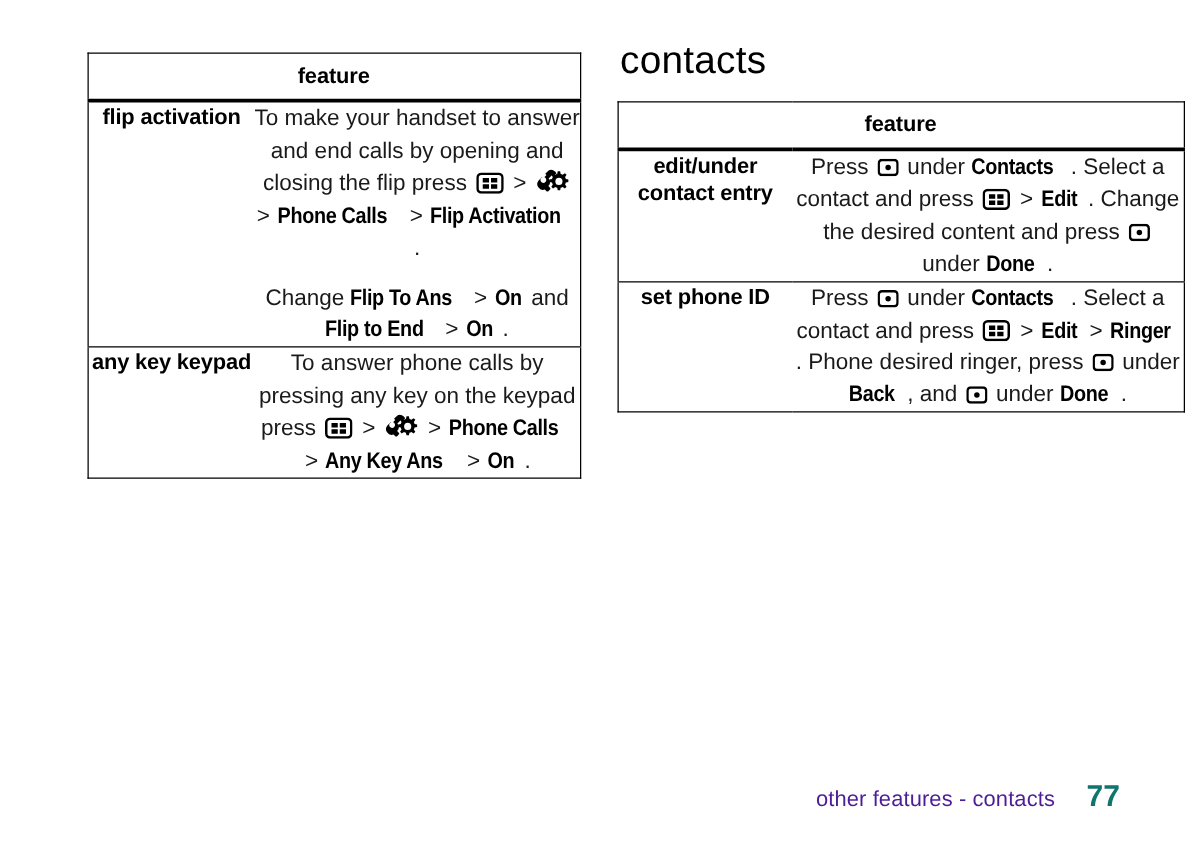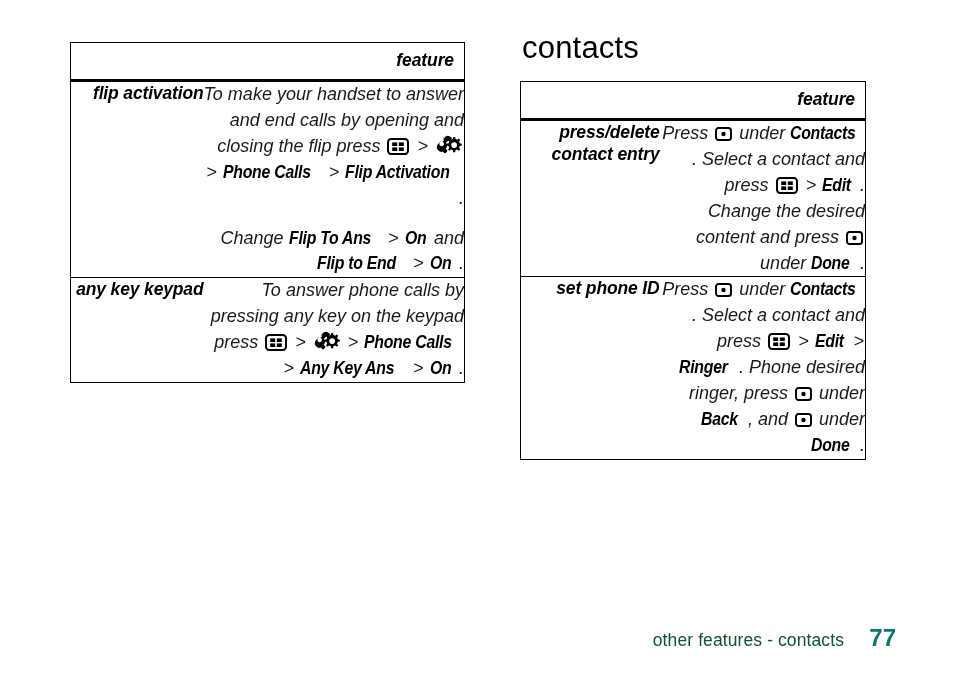--- a/index.html
+++ b/index.html
@@ -23,23 +23,23 @@
 
   
   .col-left {
     position: absolute;
     left: 70px;
     top: 42px;
     width: 395px;
   }
   .col-right {
     position: absolute;
-    left: 520px;
+    left: 494px;
     top: 32px;
-    width: 346px;
+    width: 454px;
   }
 
   
   .section-heading {
     font-family: "Liberation Sans", sans-serif;
     font-size: 31px;
     font-weight: 400;
     letter-spacing: 0.2px;
     line-height: 1.0;
     margin: 0 0 18px 2px;
@@ -53,22 +53,21 @@
     table-layout: fixed;
     border-left: 1.6px solid #000;
     border-right: 1.6px solid #000;
     border-top: 1.6px solid #000;
     border-bottom: 1.6px solid #000;
   }
   .feature-table td,
   .feature-table th {
     vertical-align: top;
     padding: 0;
-    text-align: right;
-    font-style: italic;
+    text-align: center;
   }
 
   .hdr-row th {
     border-bottom: 3.6px solid #000;
     padding: 7px 10px 8px 9px;
     font-size: 17.5px;
     font-weight: bold;
     font-family: "Liberation Sans", sans-serif;
     letter-spacing: -0.1px;
   }
@@ -142,21 +141,21 @@
     height: 30px;
     padding-right: 58px;
     display: flex;
     align-items: baseline;
     justify-content: flex-end;
     gap: 22px;
   }
   .footer-text {
     font-size: 17.5px;
     font-weight: 400;
-    color: #14532d;
+    color: #4c1d95;
     letter-spacing: 0.1px;
   }
   .footer-page {
     font-size: 24px;
     font-weight: bold;
     color: #0f766e;
     min-width: 30px;
     text-align: right;
   }
 </style>
@@ -231,21 +230,21 @@
           <col class="c1">
           <col class="c2">
         </colgroup>
       <thead>
         <tr class="hdr-row">
           <th colspan="2">feature</th>
         </tr>
       </thead>
       <tbody>
           <tr class="body-row">
-            <td class="cell-label">press/delete contact entry</td>
+            <td class="cell-label">edit/under contact entry</td>
             <td class="cell-value">
               <p><span>Press </span><span class="icon" style="vertical-align: -2px; margin: 0px 2px;"><svg width="17" height="14" viewBox="0 0 17 14">
                     <rect x="1" y="1" width="15" height="12" rx="2.6" ry="2.6" fill="none" stroke="#000" stroke-width="1.9"></rect>
                     <circle cx="8.5" cy="7" r="2.2" fill="#000"></circle>
                   </svg></span> <span> under </span><span class="menu">Contacts</span> <span>. Select a contact and press </span><span class="icon" style="vertical-align: -3px; margin: 0px 2px;"><svg width="22" height="17" viewBox="0 0 22 17">
                     <rect x="1" y="1" width="20" height="15" rx="3.2" ry="3.2" fill="none" stroke="#000" stroke-width="2"></rect>
                     <rect x="5.2" y="4.4" width="5" height="3.6" fill="#000"></rect>
                     <rect x="11.8" y="4.4" width="5" height="3.6" fill="#000"></rect>
                     <rect x="5.2" y="9.4" width="5" height="3.6" fill="#000"></rect>
                     <rect x="11.8" y="9.4" width="5" height="3.6" fill="#000"></rect>

